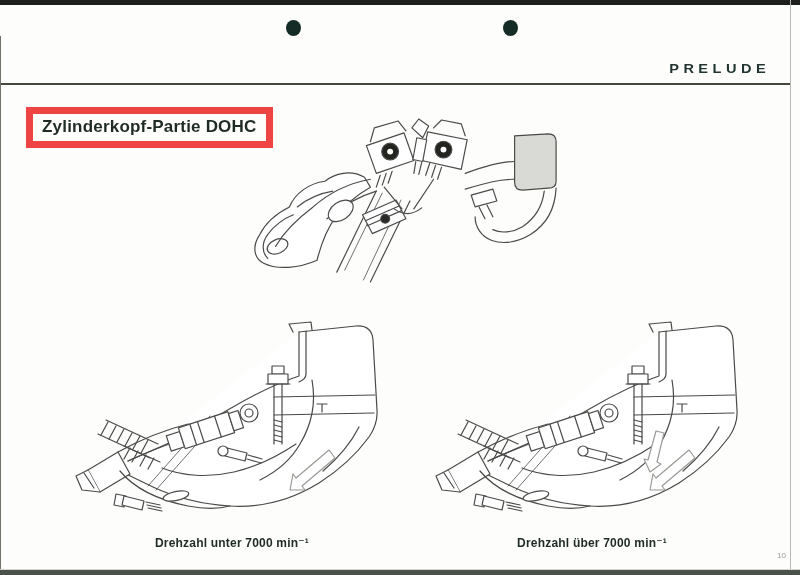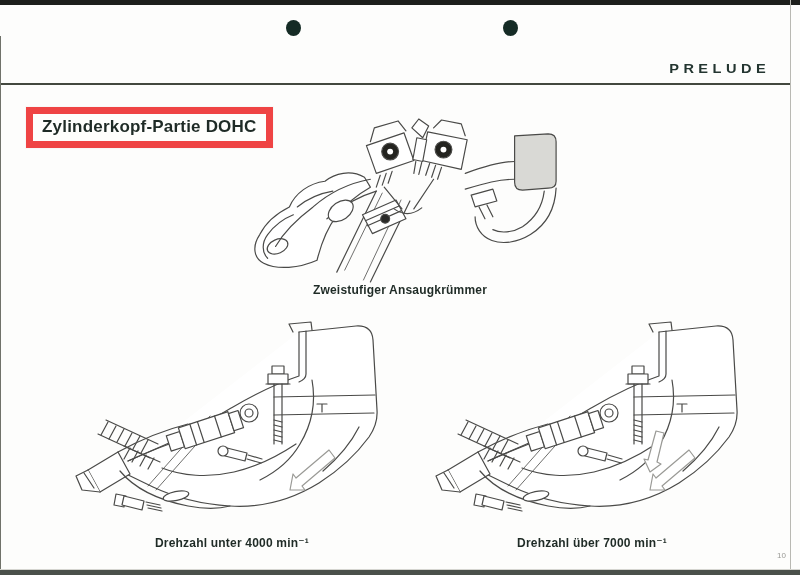--- a/index.html
+++ b/index.html
@@ -208,29 +208,28 @@
 
         <path d="M280,20 L314,18 Q322,18 322,26 L322,66 Q322,73 314,73
                  L288,75 Q280,75 280,67 Z" fill="#d9d9d5"></path>
 
         <path d="M322,73 C321,94 312,110 296,120 C283,128 268,130 257,126
                  C246,122 240,112 240,102"></path>
         <path d="M310,76 C308,92 300,104 288,112 C278,118 266,119 258,115"></path>
       </g>
     </svg>
   </div>
-  <div class="caption engine">Zweistufiger Ansaugkrümmer</div>
 
   <div class="fig" style="left:60px;top:320px;">
     <svg width="330" height="200" viewBox="0 0 330 200">
       <use href="#manifold-art" width="330" height="200"></use>
       <polygon points="269,130 236,158 233,154 230,170 245,170 242,166 275,138" fill="#ffffff" stroke="#9a9a96" stroke-width="1.2" stroke-linejoin="round"></polygon>
     </svg>
   </div>
-  <div class="caption low">Drehzahl unter 4000 min⁻¹</div>
+  <div class="caption low">Drehzahl unter 7000 min⁻¹</div>
 
   <div class="fig" style="left:420px;top:320px;">
     <svg width="330" height="200" viewBox="0 0 330 200">
       <use href="#manifold-art" width="330" height="200"></use>
       <polygon points="236,111 228,140 224,139 230,152 241,144 237,142 244,113" fill="#ffffff" stroke="#9a9a96" stroke-width="1.2" stroke-linejoin="round"></polygon>
       <polygon points="269,130 236,158 233,154 230,170 245,170 242,166 275,138" fill="#ffffff" stroke="#9a9a96" stroke-width="1.2" stroke-linejoin="round"></polygon>
     </svg>
   </div>
   <div class="caption high">Drehzahl über 7000 min⁻¹</div>
 

